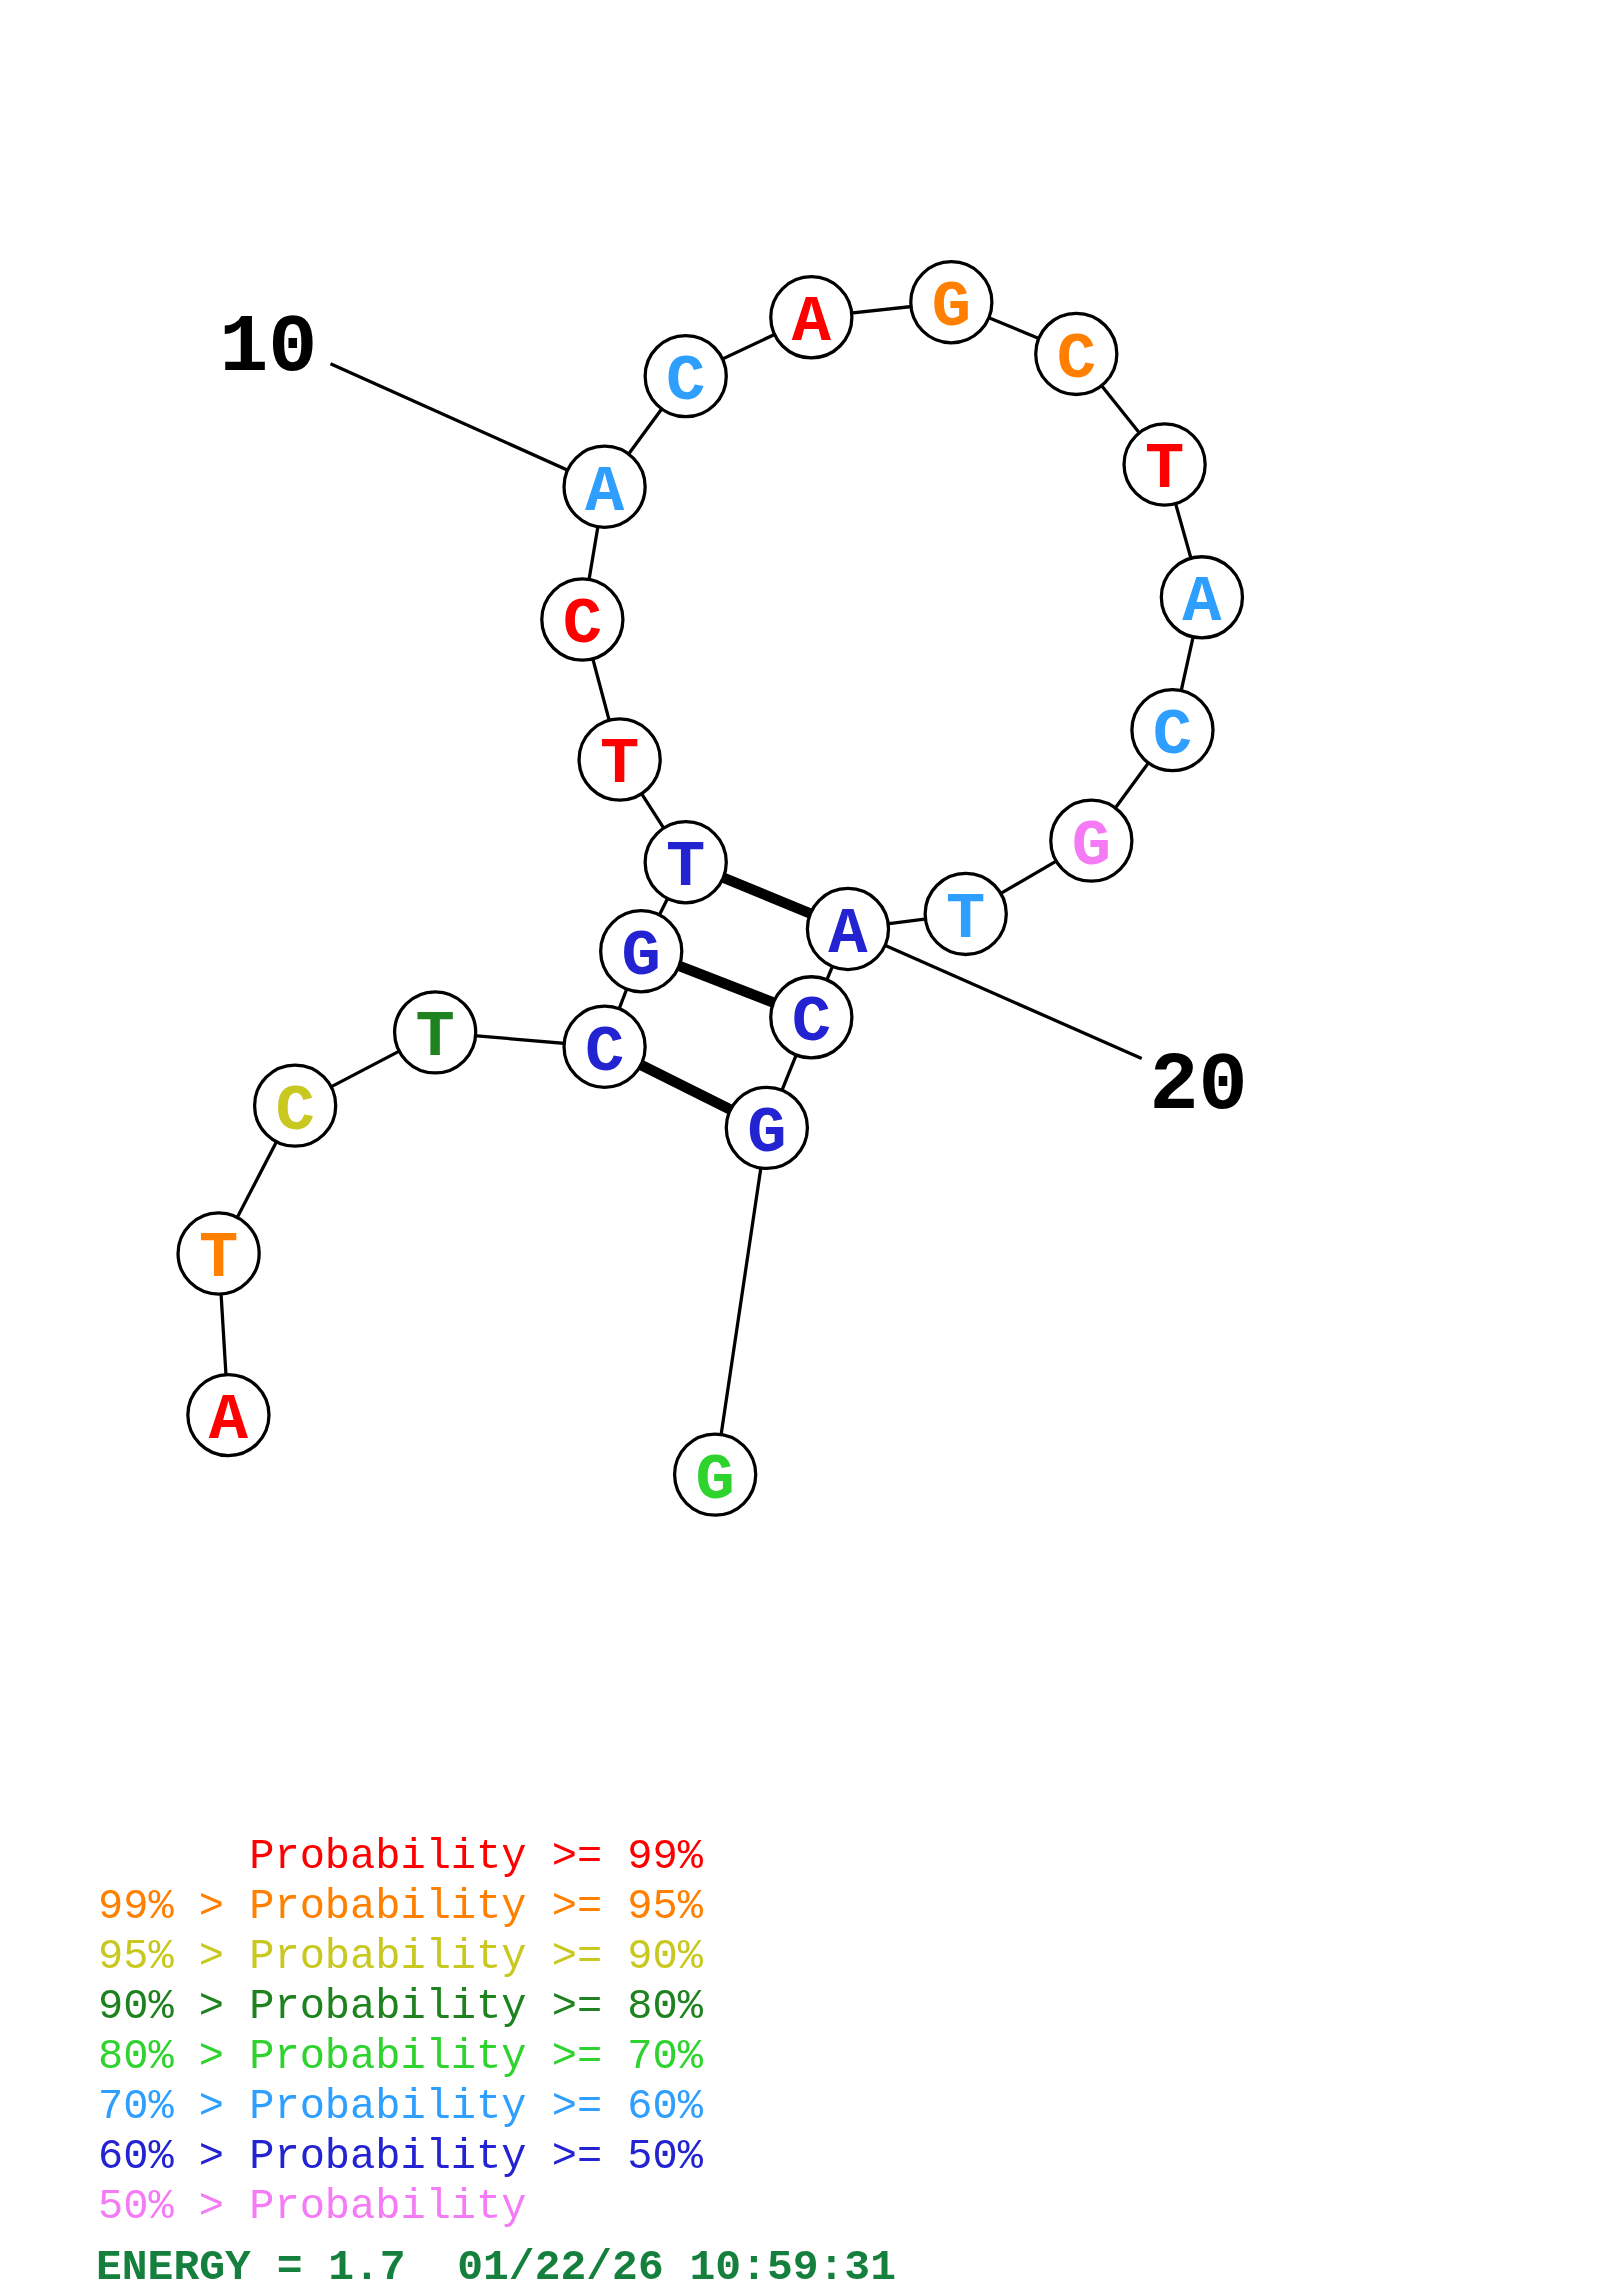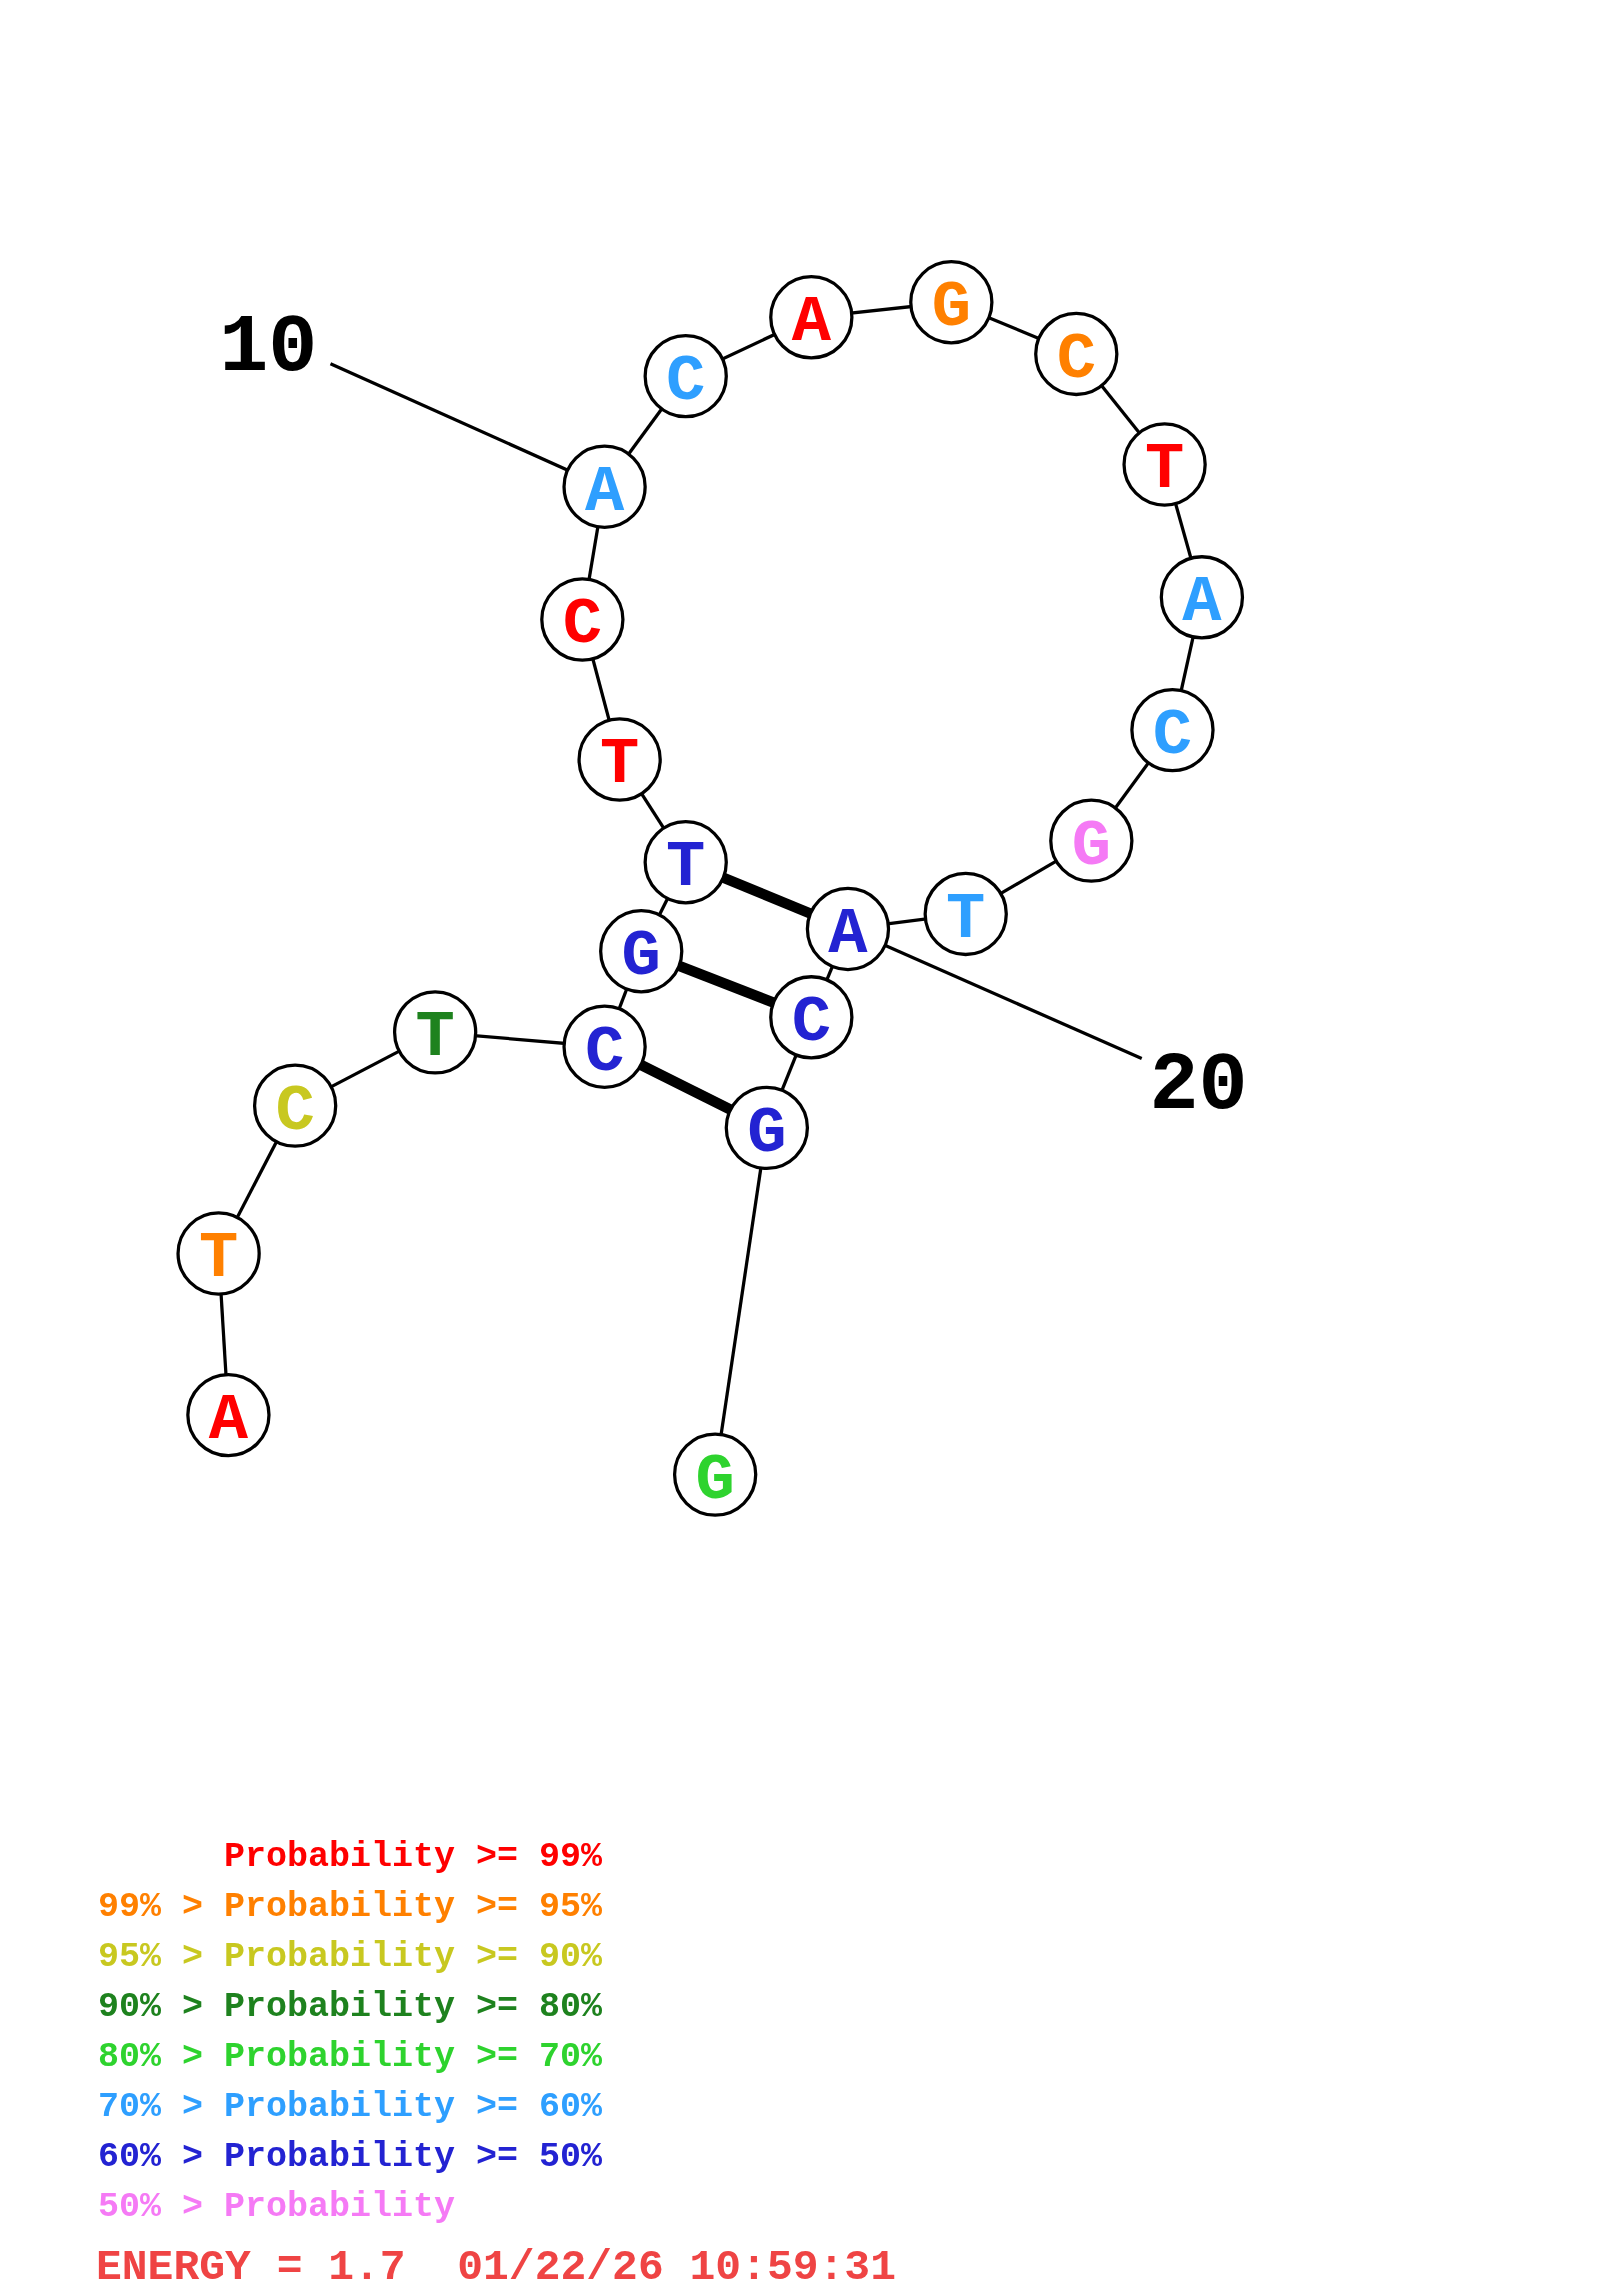--- a/index.html
+++ b/index.html
@@ -54,36 +54,36 @@
     font-weight: bold;
     font-size: 125px;
     text-anchor: middle;
     fill: #000000;
   }
   .legend {
     position: absolute;
     left: 98px;
     top: 1832px;
     font-family: "Liberation Mono", monospace;
-    font-weight: bold;
-    font-size: 35px;
+    font-weight: normal;
+    font-size: 42px;
     line-height: 50px;
     white-space: pre;
   }
   .legend-item {
     white-space: pre;
   }
   .footer {
     position: absolute;
     left: 96px;
     top: 2243px;
     font-family: "Liberation Mono", monospace;
     font-weight: bold;
     font-size: 43px;
-    color: #ef4444;
+    color: #15803d;
     white-space: pre;
   }
 </style>
 </head>
 <body>
 
 <div class="page">
 
   <svg id="structure-svg" width="1622" height="2295" viewBox="0 0 2479 3508">
       <line x1="349" y1="2163" x2="334" y2="1916" class="bb"></line>

